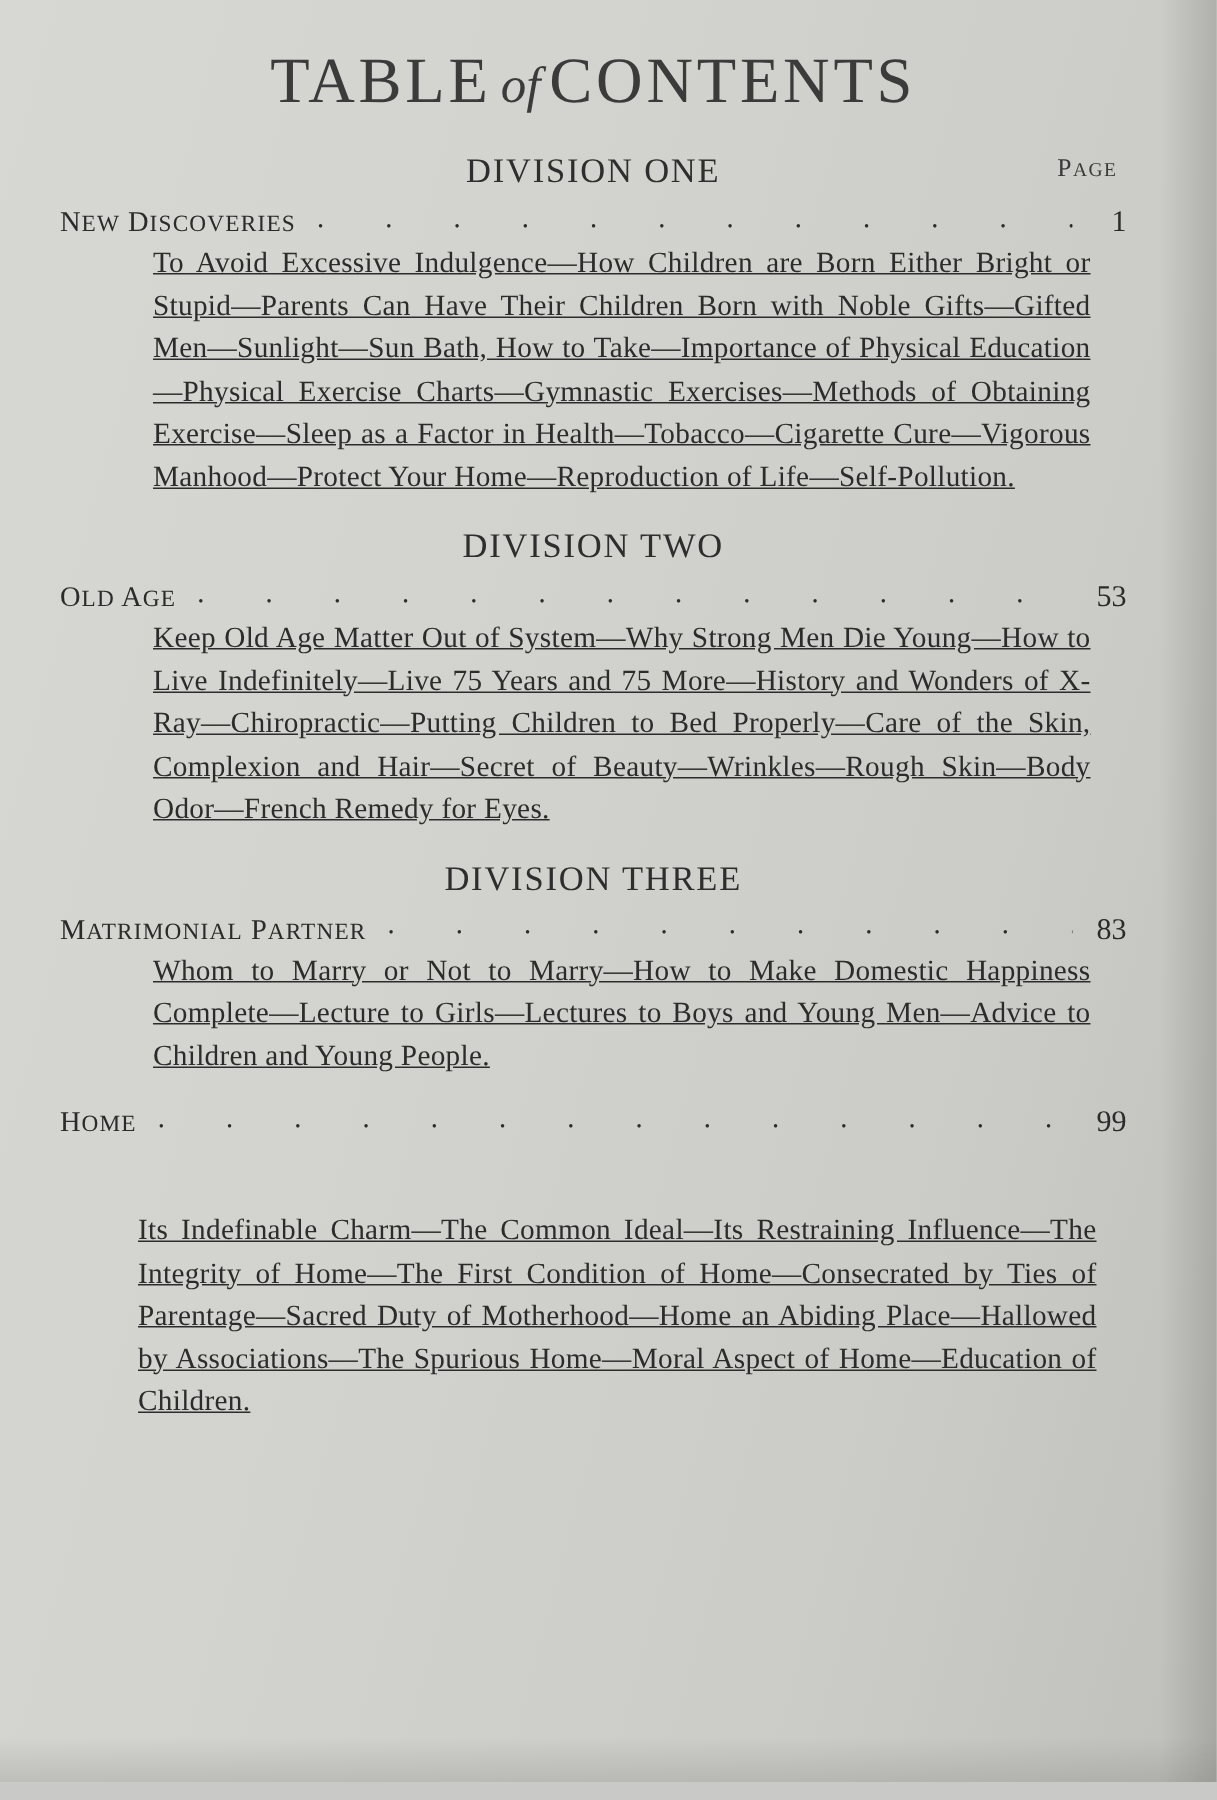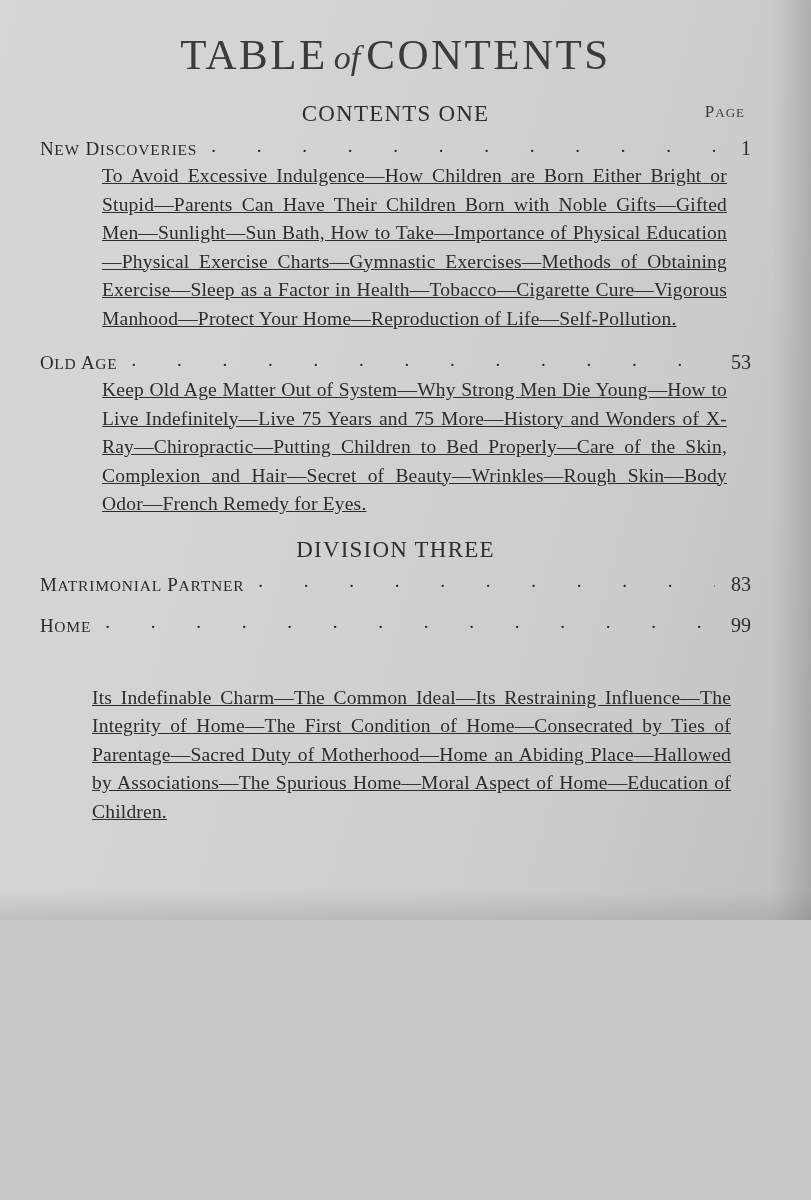--- a/index.html
+++ b/index.html
@@ -9,21 +9,21 @@
   body {
     width: 811px;
     height: 1200px;
     background: #c9c9c7;
     font-family: "Liberation Serif", serif;
     overflow: hidden;
   }
   .page {
     position: relative;
     width: 811px;
-    height: 920px;
+    height: 1188px;
     background: linear-gradient(105deg, #d7d7d3 0%, #d2d2ce 40%, #cbcbc7 75%, #bfbfbb 100%);
     box-sizing: border-box;
     padding: 0;
   }
   
   .page::after {
     content: "";
     position: absolute;
     top: 0; right: 0; bottom: 0;
     width: 38px;
@@ -158,53 +158,55 @@
 
 <div class="page">
   <div class="content">
 
     <div class="toc-title">
       <span>TABLE</span><span class="ital">of</span><span>CONTENTS</span>
     </div>
 
     <div class="block">
       <div class="first-division-row">
-        <div class="division-head">CONTENTS ONE</div>
+        <div class="division-head">DIVISION ONE</div>
         <div class="page-word"><span>P</span><span class="small">AGE</span></div>
       </div>
       <div class="entry-row">
         <div class="entry-name"><span class="cap">N</span><span class="sc">EW</span> <span class="cap">D</span><span class="sc">ISCOVERIES</span></div>
         <div class="leader">
             <span>. . . . . . . . . . . . . . . . . . . . . . . . . . . . . . . . . . . . . . . .</span>
           </div>
         <div class="entry-page">1</div>
       </div>
       <div class="desc">To Avoid Excessive Indulgence—How Children are Born Either Bright or Stupid—Parents Can Have Their Children Born with Noble Gifts—Gifted Men—Sunlight—Sun Bath, How to Take—Importance of Physical Education—Physical Exercise Charts—Gymnastic Exercises—Methods of Obtaining Exercise—Sleep as a Factor in Health—Tobacco—Cigarette Cure—Vigorous Manhood—Protect Your Home—Reproduction of Life—Self-Pollution.</div>
     </div>
 
     <div class="block">
+      <div class="division-head">DIVISION TWO</div>
       <div class="entry-row">
         <div class="entry-name"><span class="cap">O</span><span class="sc">LD</span> <span class="cap">A</span><span class="sc">GE</span></div>
         <div class="leader">
             <span>. . . . . . . . . . . . . . . . . . . . . . . . . . . . . . . . . . . . . . . .</span>
           </div>
         <div class="entry-page">53</div>
       </div>
       <div class="desc">Keep Old Age Matter Out of System—Why Strong Men Die Young—How to Live Indefinitely—Live 75 Years and 75 More—History and Wonders of X-Ray—Chiropractic—Putting Children to Bed Properly—Care of the Skin, Complexion and Hair—Secret of Beauty—Wrinkles—Rough Skin—Body Odor—French Remedy for Eyes.</div>
     </div>
 
     <div class="block">
       <div class="division-head">DIVISION THREE</div>
       <div class="entry-row">
         <div class="entry-name"><span class="cap">M</span><span class="sc">ATRIMONIAL</span> <span class="cap">P</span><span class="sc">ARTNER</span></div>
         <div class="leader">
             <span>. . . . . . . . . . . . . . . . . . . . . . . . . . . . . . . . . . . . . . . .</span>
           </div>
         <div class="entry-page">83</div>
       </div>
+      <div class="desc">Whom to Marry or Not to Marry—How to Make Domestic Happiness Complete—Lecture to Girls—Lectures to Boys and Young Men—Advice to Children and Young People.</div>
     </div>
 
     <div class="block last">
       <div class="entry-row">
         <div class="entry-name"><span class="cap">H</span><span class="sc">OME</span></div>
         <div class="leader">
             <span>. . . . . . . . . . . . . . . . . . . . . . . . . . . . . . . . . . . . . . . .</span>
           </div>
         <div class="entry-page">99</div>
       </div>

